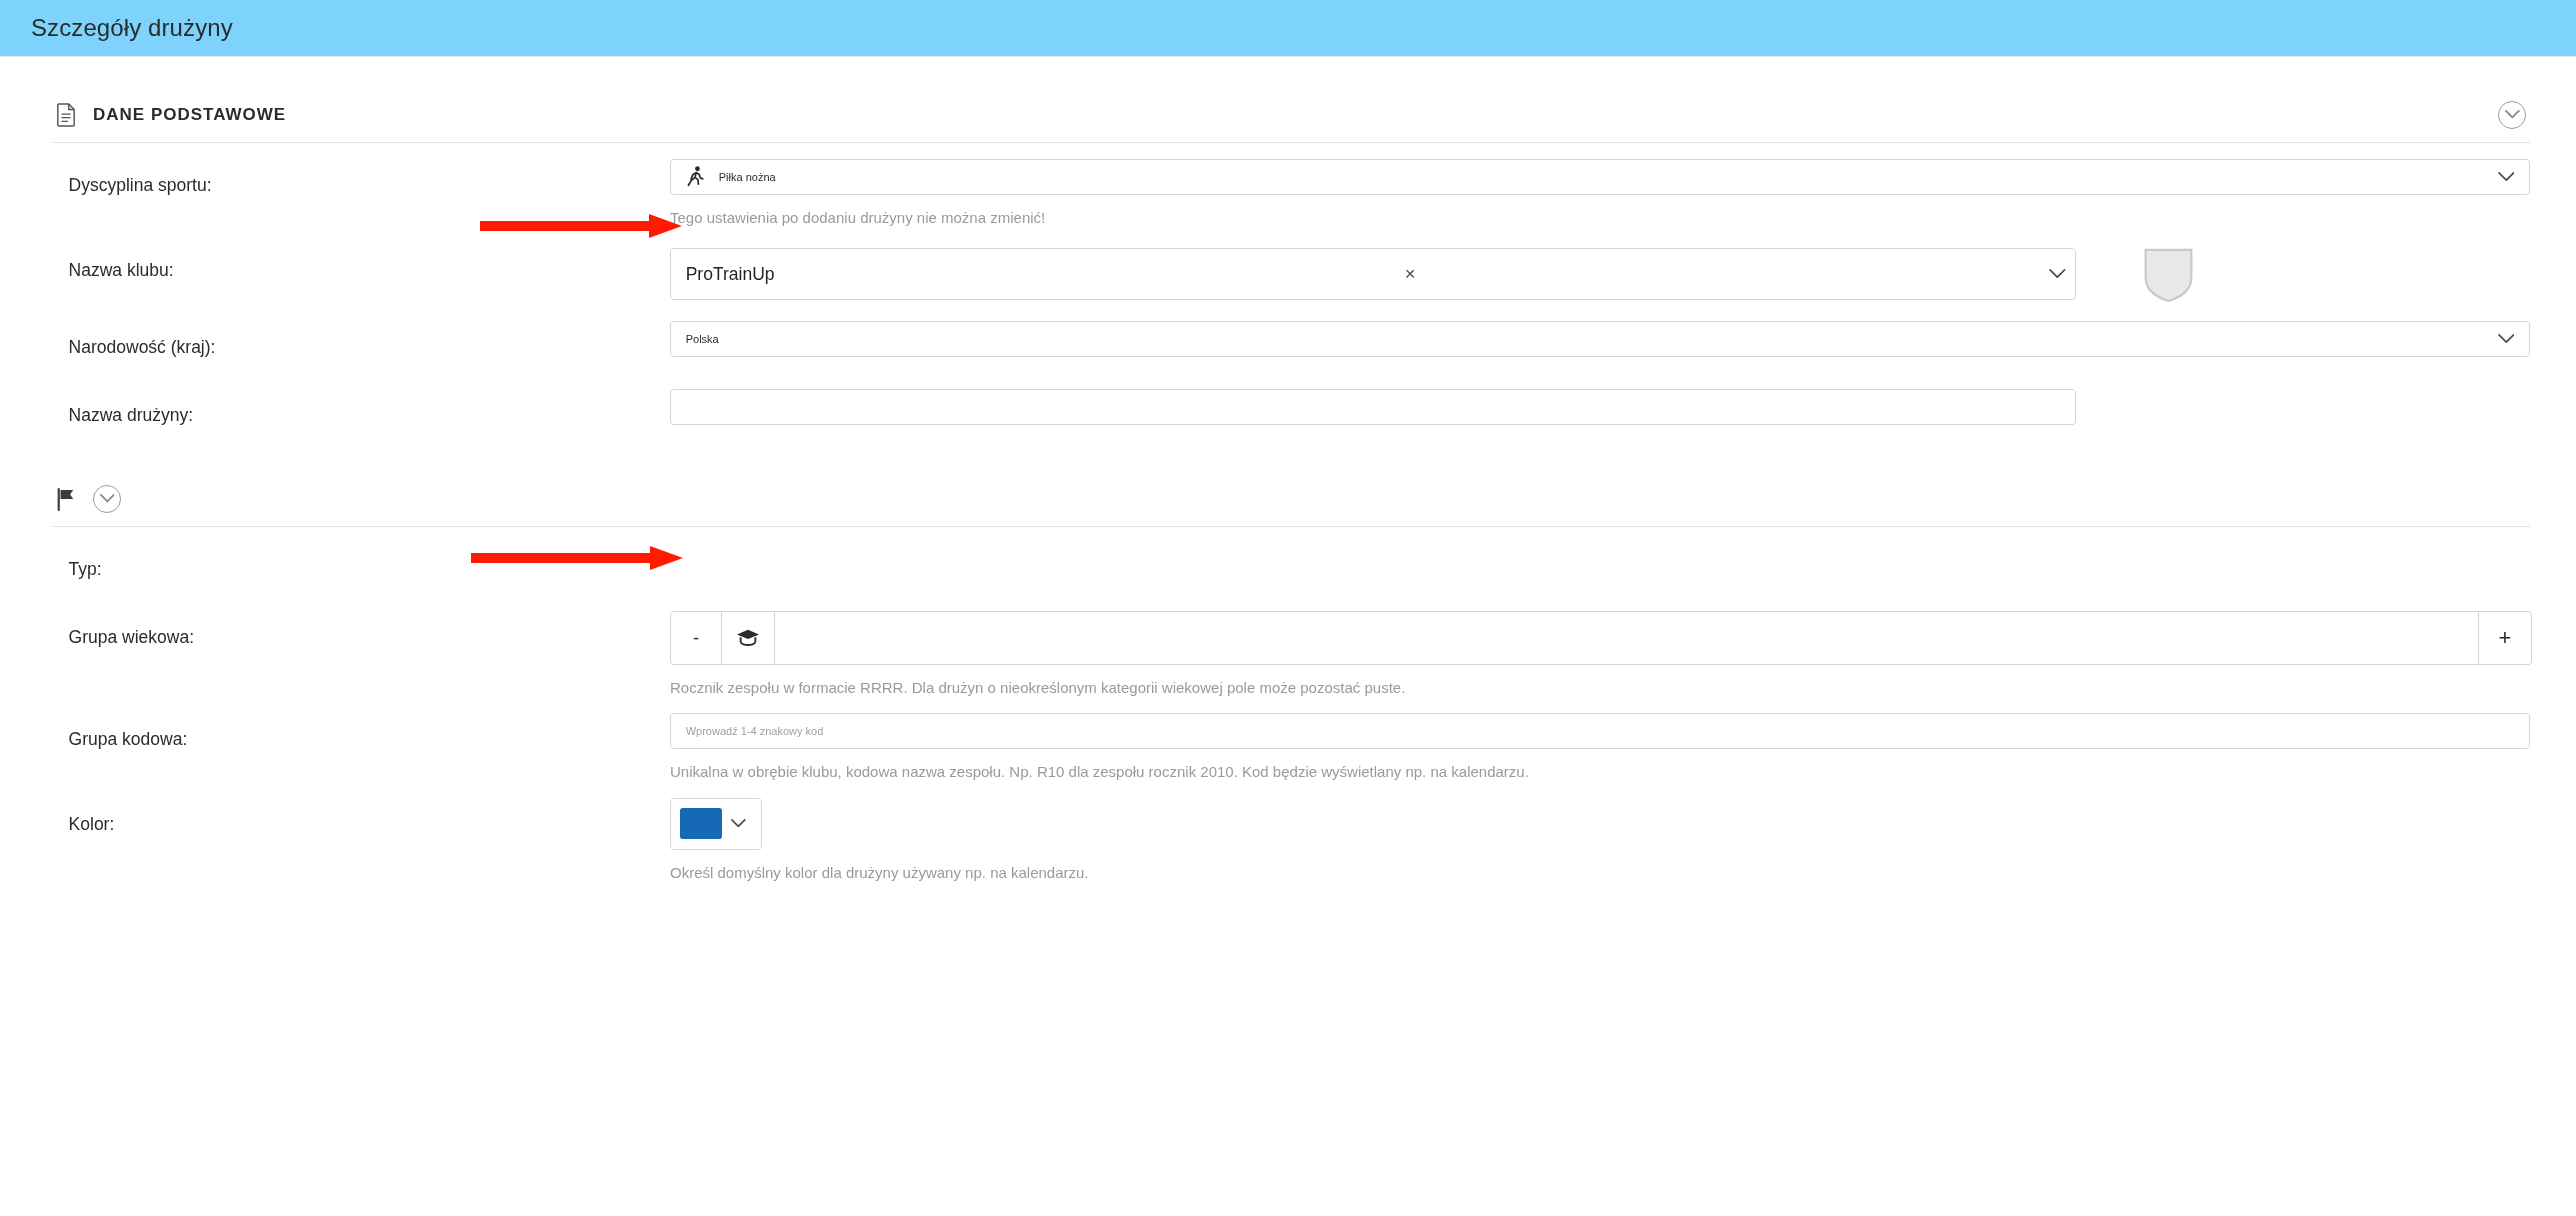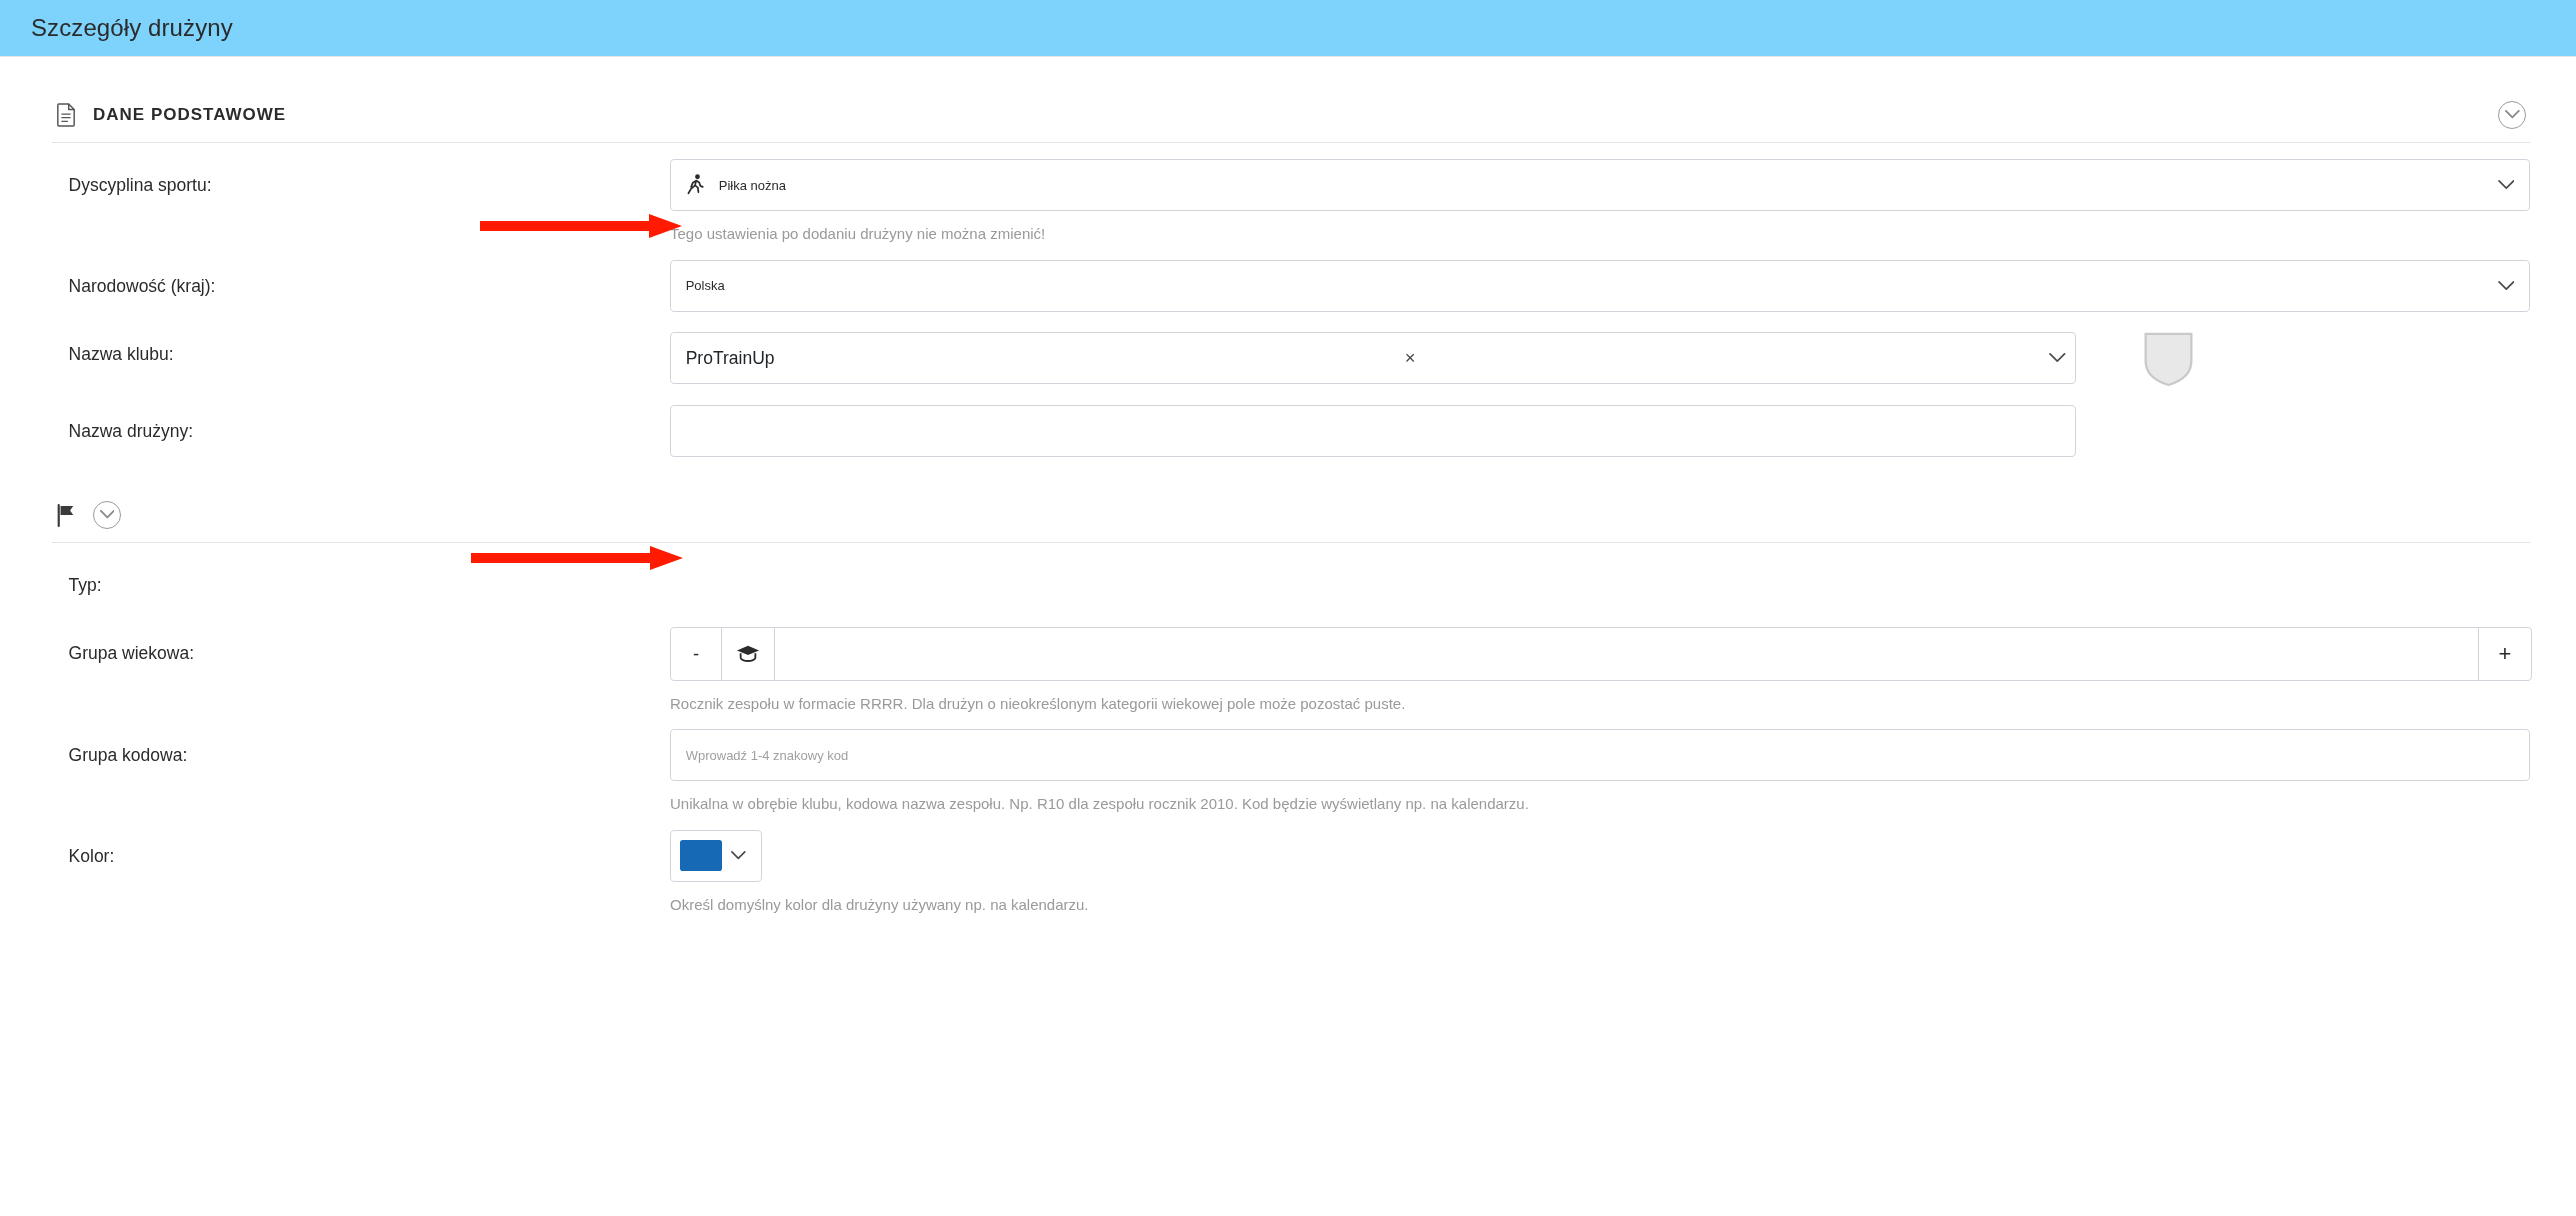--- a/index.html
+++ b/index.html
@@ -106,29 +106,29 @@
   .help {
     font-size: 15px;
     color: #9a9a9a;
     margin-top: 13px;
     line-height: 1.3;
   }
 
   
   .select,
   .textinput {
-    height: 52px;
+    height: 36px;
     border: 0.9px solid #ced4da;
     border-radius: 4.6px;
     background: #fff;
     display: flex;
     align-items: center;
     padding: 0 14.7px;
     box-sizing: border-box;
-    font-size: 13px;
+    font-size: 11px;
     color: #2b2b2b;
     position: relative;
   }
   .select .caret,
   .combo .caret {
     margin-left: auto;
     color: #4a4a4a;
     font-size: 15.6px;
     line-height: 1;
   }
@@ -325,34 +325,20 @@
             <svg width="16.6" height="10" viewBox="0 0 18 11" fill="none" xmlns="http://www.w3.org/2000/svg">
               <path d="M1 1l8 8 8-8" stroke="#4a4a4a" stroke-width="1.8" stroke-linecap="round" stroke-linejoin="round"></path>
             </svg>
           </span>
         </div>
         <div class="help">Tego ustawienia po dodaniu drużyny nie można zmienić!</div>
       </div>
     </div>
 
     <div class="row">
-      <div class="label">Narodowość (kraj):</div>
-      <div class="field-wrap">
-        <div class="select w-full">
-          <span class="val">Polska</span>
-          <span class="caret">
-            <svg width="16.6" height="10" viewBox="0 0 18 11" fill="none" xmlns="http://www.w3.org/2000/svg">
-              <path d="M1 1l8 8 8-8" stroke="#4a4a4a" stroke-width="1.8" stroke-linecap="round" stroke-linejoin="round"></path>
-            </svg>
-          </span>
-        </div>
-      </div>
-    </div>
-
-    <div class="row">
       <div class="label">Nazwa klubu:</div>
       <div class="field-wrap">
         <div class="club-line">
           <div class="combo">
             <span class="val">ProTrainUp</span>
             <span class="clear">×</span>
             <span class="caret">
               <svg width="16.6" height="10" viewBox="0 0 18 11" fill="none" xmlns="http://www.w3.org/2000/svg">
                 <path d="M1 1l8 8 8-8" stroke="#4a4a4a" stroke-width="1.8" stroke-linecap="round" stroke-linejoin="round"></path>
               </svg>
@@ -361,20 +347,34 @@
           <span class="crest">
             <svg width="53" height="61" viewBox="0 0 58 66" fill="none" xmlns="http://www.w3.org/2000/svg">
               <path d="M4 6h50v30c0 14-12 22-25 26C16 58 4 50 4 36V6z" fill="#e8e8e8" stroke="#c9c9c9" stroke-width="2.5"></path>
             </svg>
           </span>
         </div>
       </div>
     </div>
 
     <div class="row">
+      <div class="label">Narodowość (kraj):</div>
+      <div class="field-wrap">
+        <div class="select w-full">
+          <span class="val">Polska</span>
+          <span class="caret">
+            <svg width="16.6" height="10" viewBox="0 0 18 11" fill="none" xmlns="http://www.w3.org/2000/svg">
+              <path d="M1 1l8 8 8-8" stroke="#4a4a4a" stroke-width="1.8" stroke-linecap="round" stroke-linejoin="round"></path>
+            </svg>
+          </span>
+        </div>
+      </div>
+    </div>
+
+    <div class="row">
       <div class="label">Nazwa drużyny:</div>
       <div class="field-wrap">
         <div class="textinput w-narrow">
           <span class="val"></span>
         </div>
       </div>
     </div>
 
     <div class="section-head">
       <span class="sec-icon">

